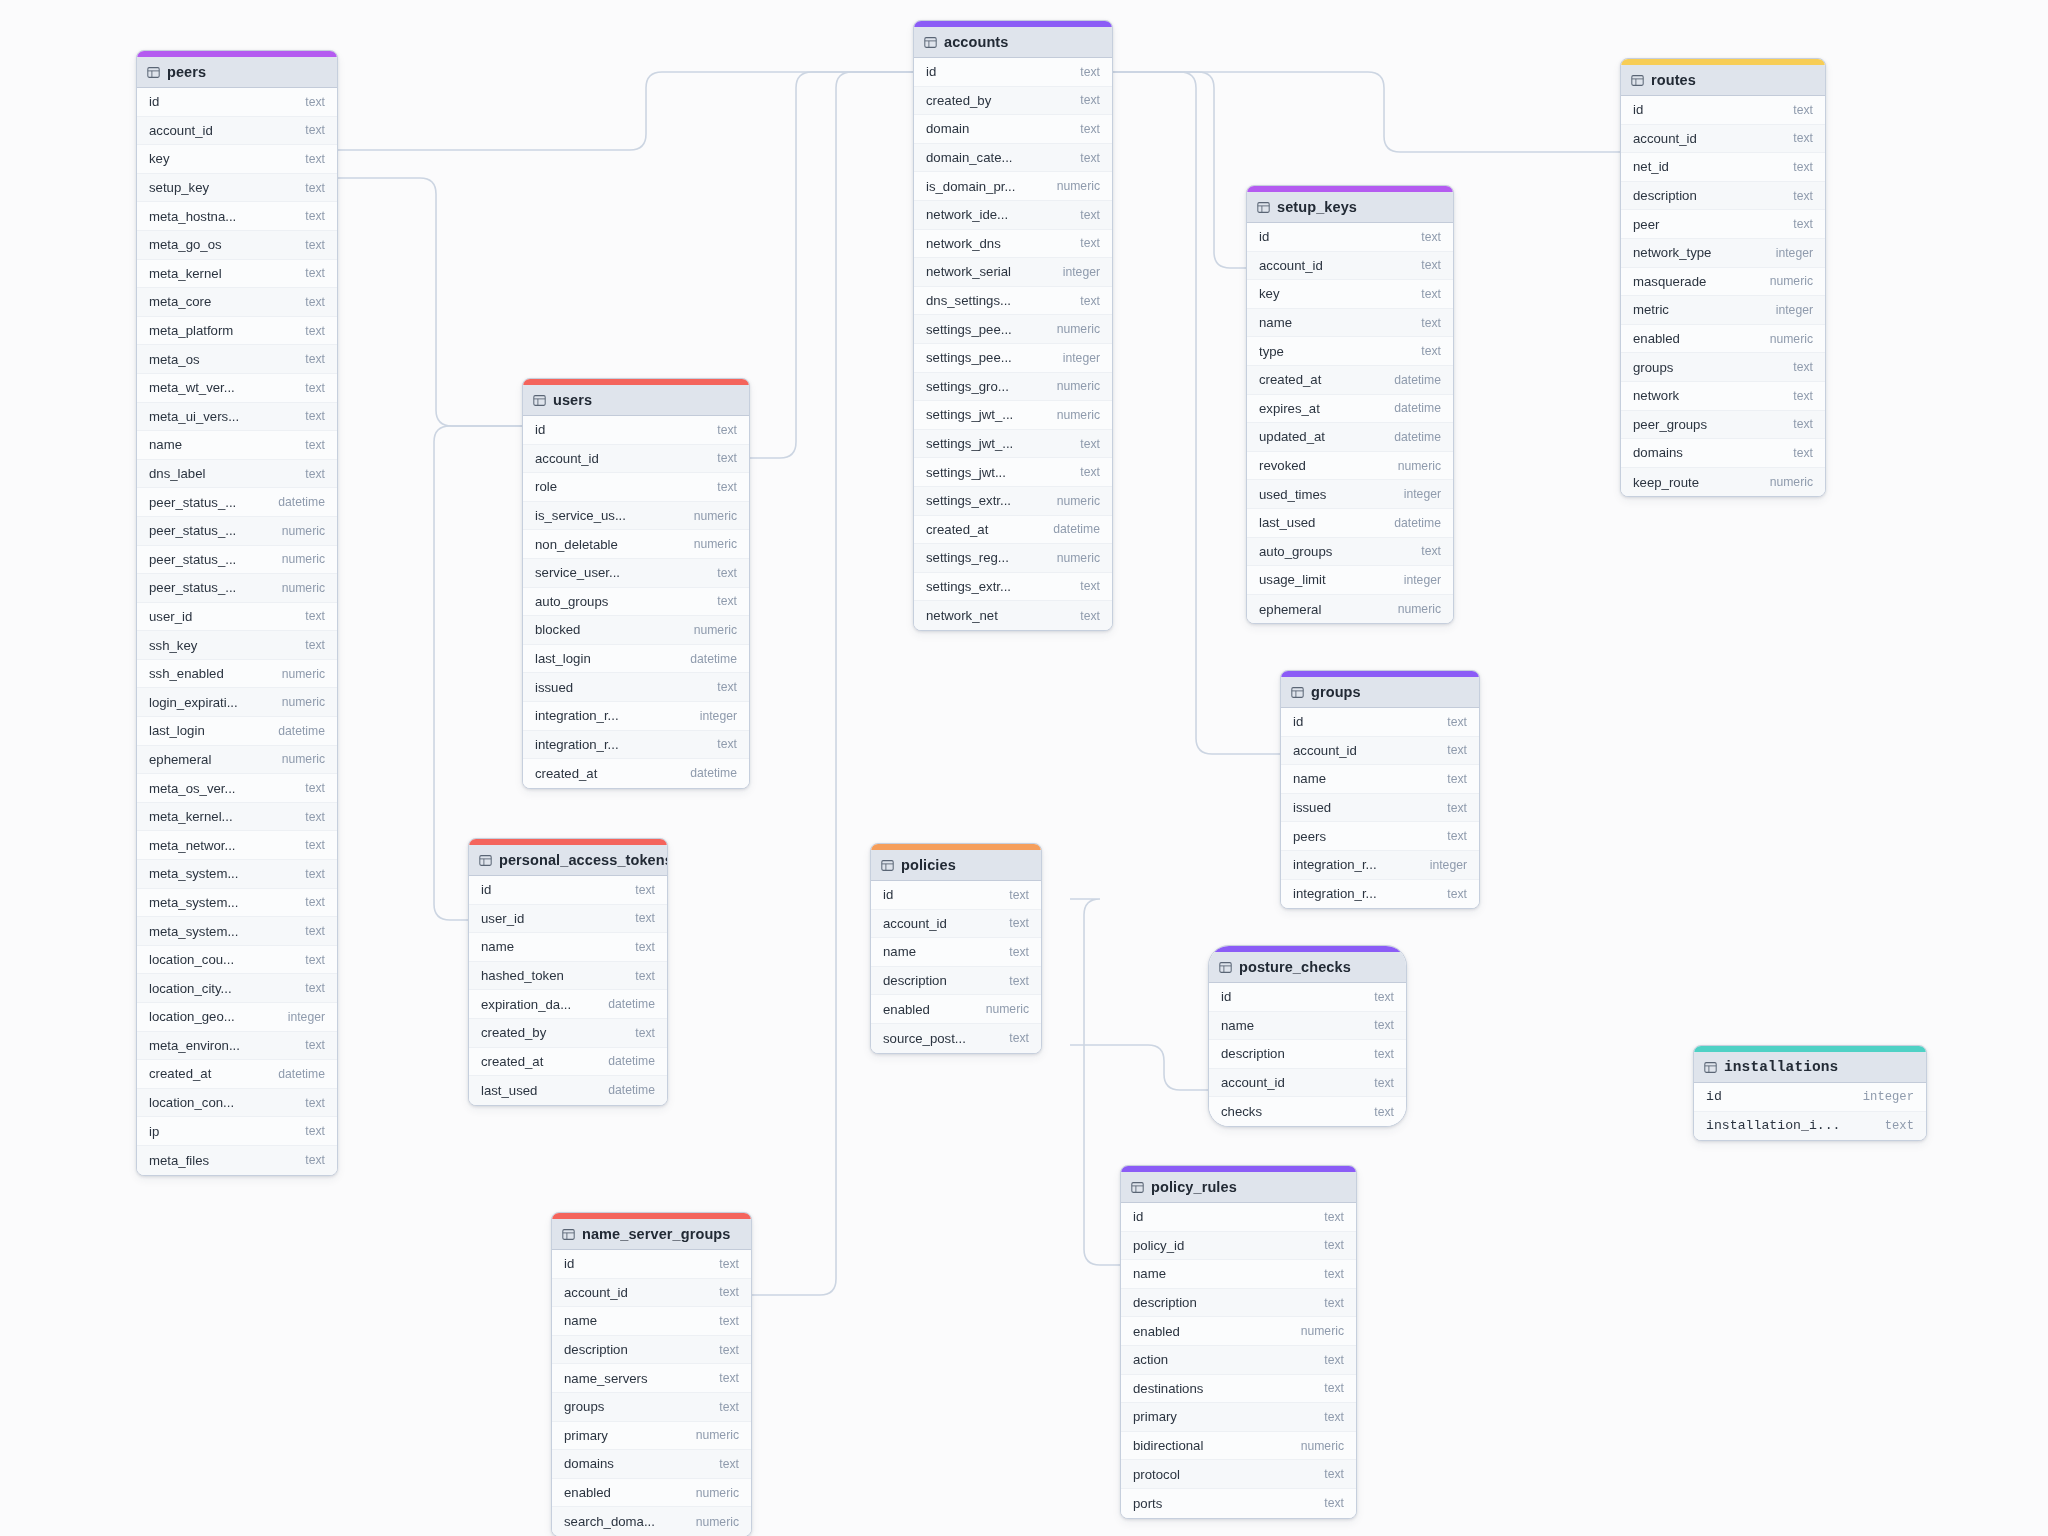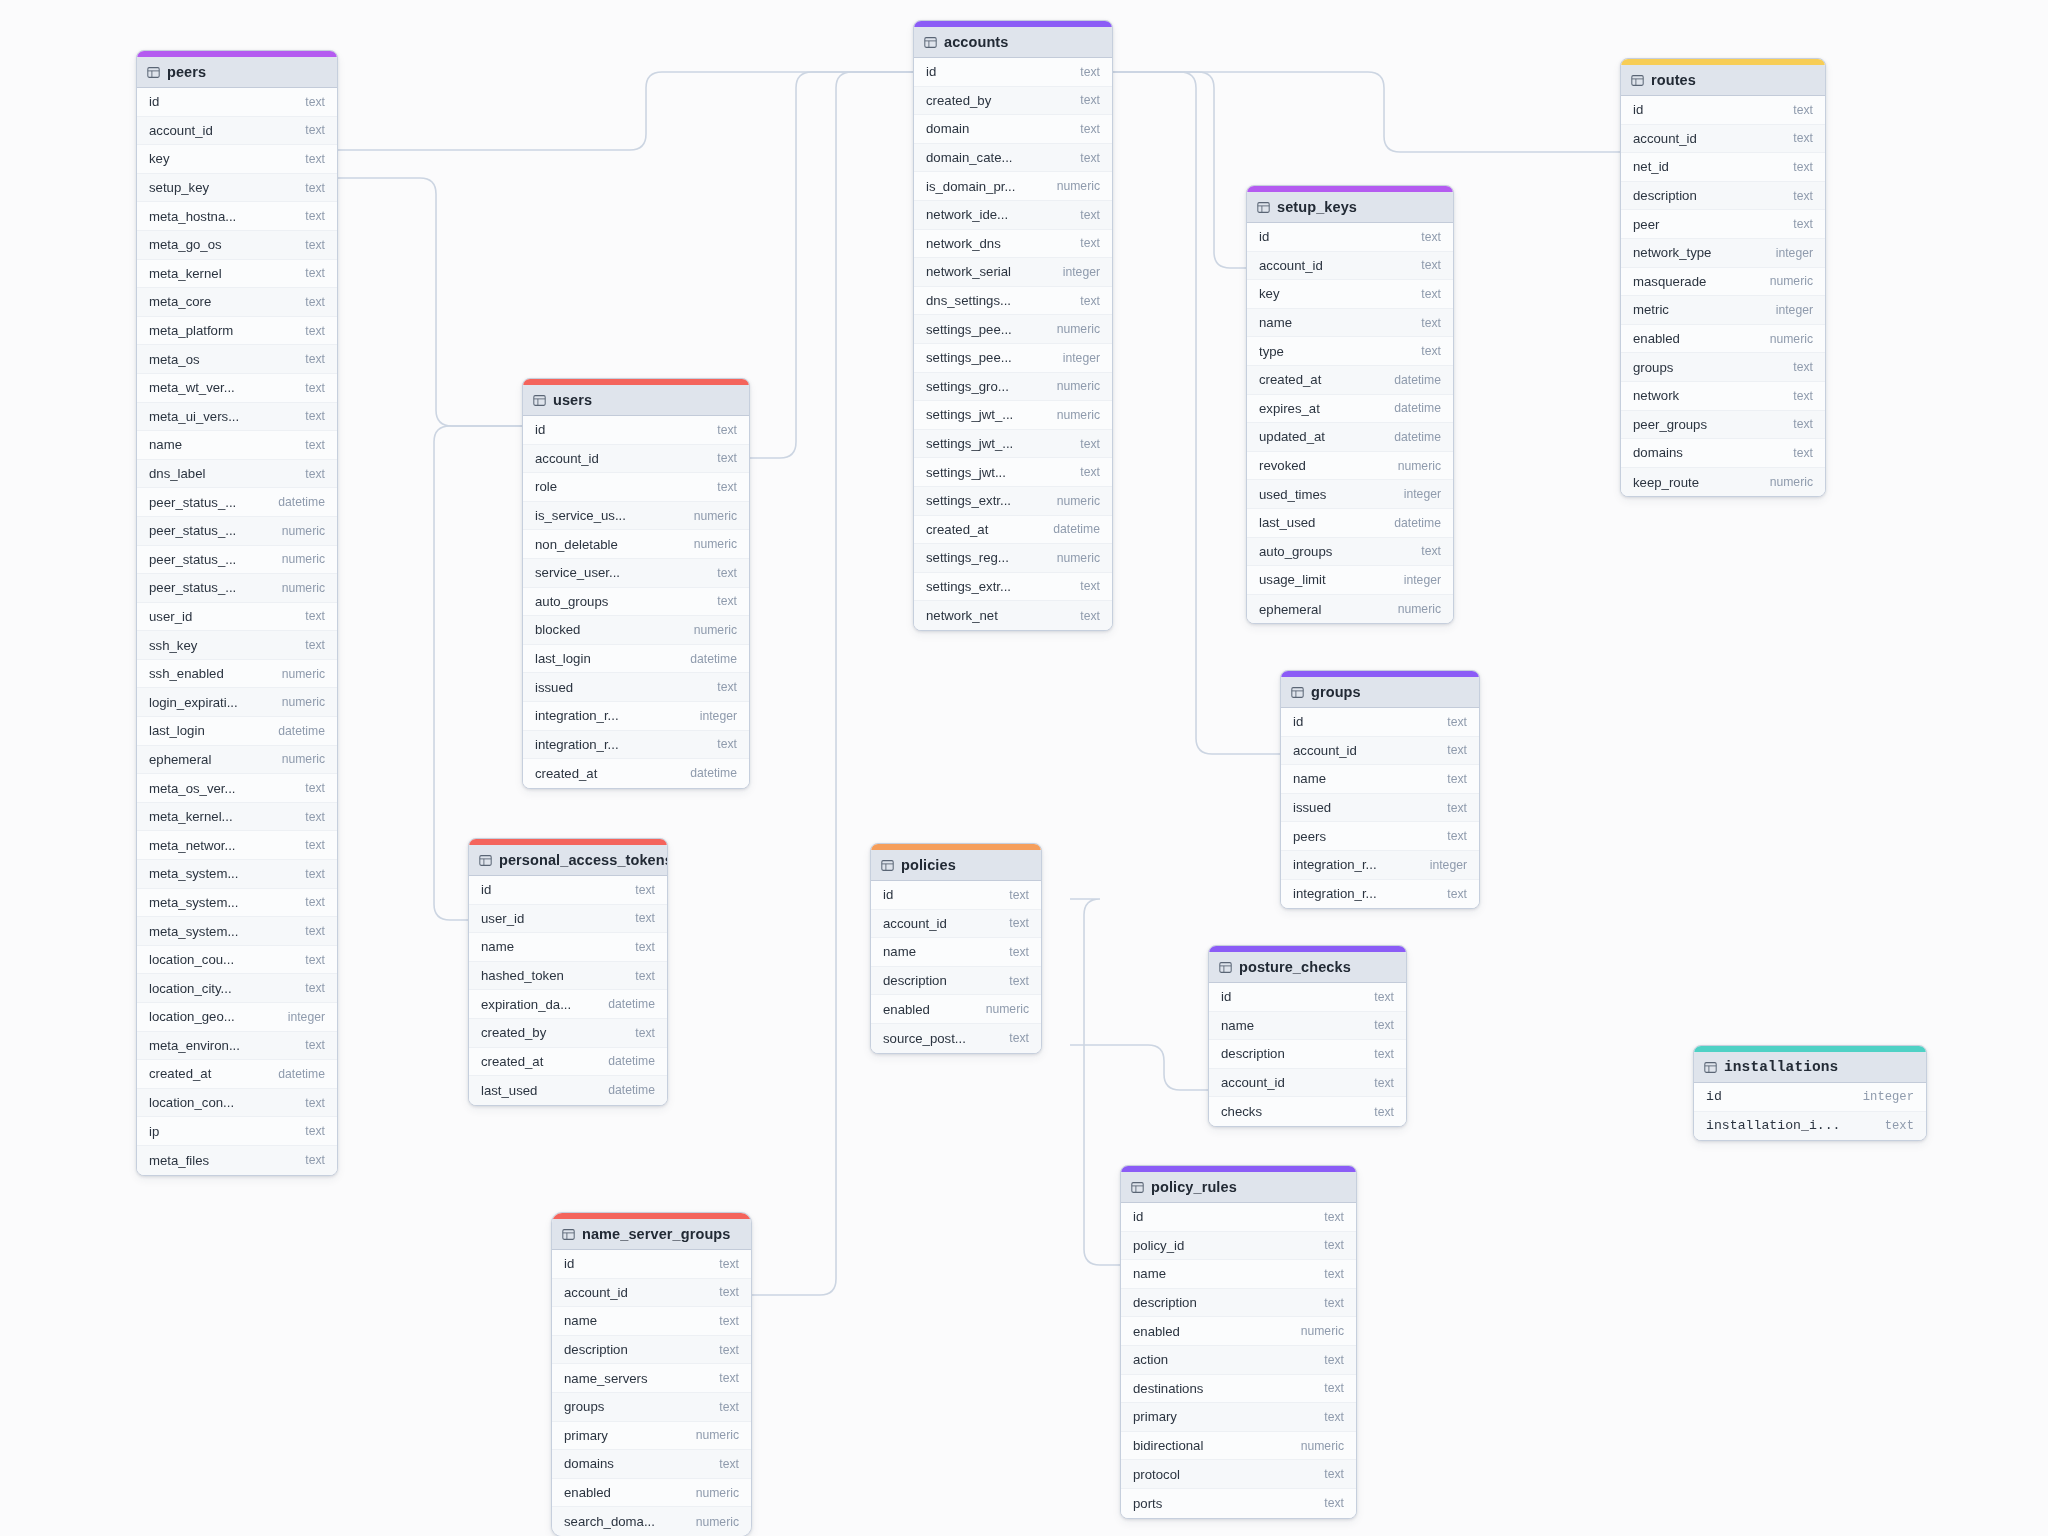--- a/index.html
+++ b/index.html
@@ -340,21 +340,21 @@
       </div>
       <div class="col-row">
         <span class="col-name">created_at</span>
         <span class="col-type">datetime</span>
       </div>
       <div class="col-row">
         <span class="col-name">last_used</span>
         <span class="col-type">datetime</span>
       </div>
     </div>
-    <div class="table-card" style="left: 551px; top: 1212px; width: 201px; border-radius: 11px;">
+    <div class="table-card" style="left: 551px; top: 1212px; width: 201px;">
       <span class="accent" style="background: rgb(244, 100, 92);"></span>
       <div class="table-head">
         <svg class="tbl-icon" width="13" height="13" viewBox="0 0 16 16">
           <rect x="1" y="2" width="14" height="12" rx="1.6" fill="none" stroke="#5a6575" stroke-width="1.25"></rect>
           <line x1="1" y1="6" x2="15" y2="6" stroke="#5a6575" stroke-width="1.1"></line>
           <line x1="6" y1="6" x2="6" y2="14" stroke="#5a6575" stroke-width="1.1"></line>
         </svg>
         <span class="table-title">name_server_groups</span>
       </div>
       <div class="col-row">
@@ -572,21 +572,21 @@
       </div>
       <div class="col-row">
         <span class="col-name">protocol</span>
         <span class="col-type">text</span>
       </div>
       <div class="col-row">
         <span class="col-name">ports</span>
         <span class="col-type">text</span>
       </div>
     </div>
-    <div class="table-card" style="left: 1208px; top: 945px; width: 199px;">
+    <div class="table-card" style="left: 1208px; top: 945px; width: 199px; border-radius: 21px;">
       <span class="accent" style="background: rgb(139, 92, 246);"></span>
       <div class="table-head">
         <svg class="tbl-icon" width="13" height="13" viewBox="0 0 16 16">
           <rect x="1" y="2" width="14" height="12" rx="1.6" fill="none" stroke="#5a6575" stroke-width="1.25"></rect>
           <line x1="1" y1="6" x2="15" y2="6" stroke="#5a6575" stroke-width="1.1"></line>
           <line x1="6" y1="6" x2="6" y2="14" stroke="#5a6575" stroke-width="1.1"></line>
         </svg>
         <span class="table-title">posture_checks</span>
       </div>
       <div class="col-row">

